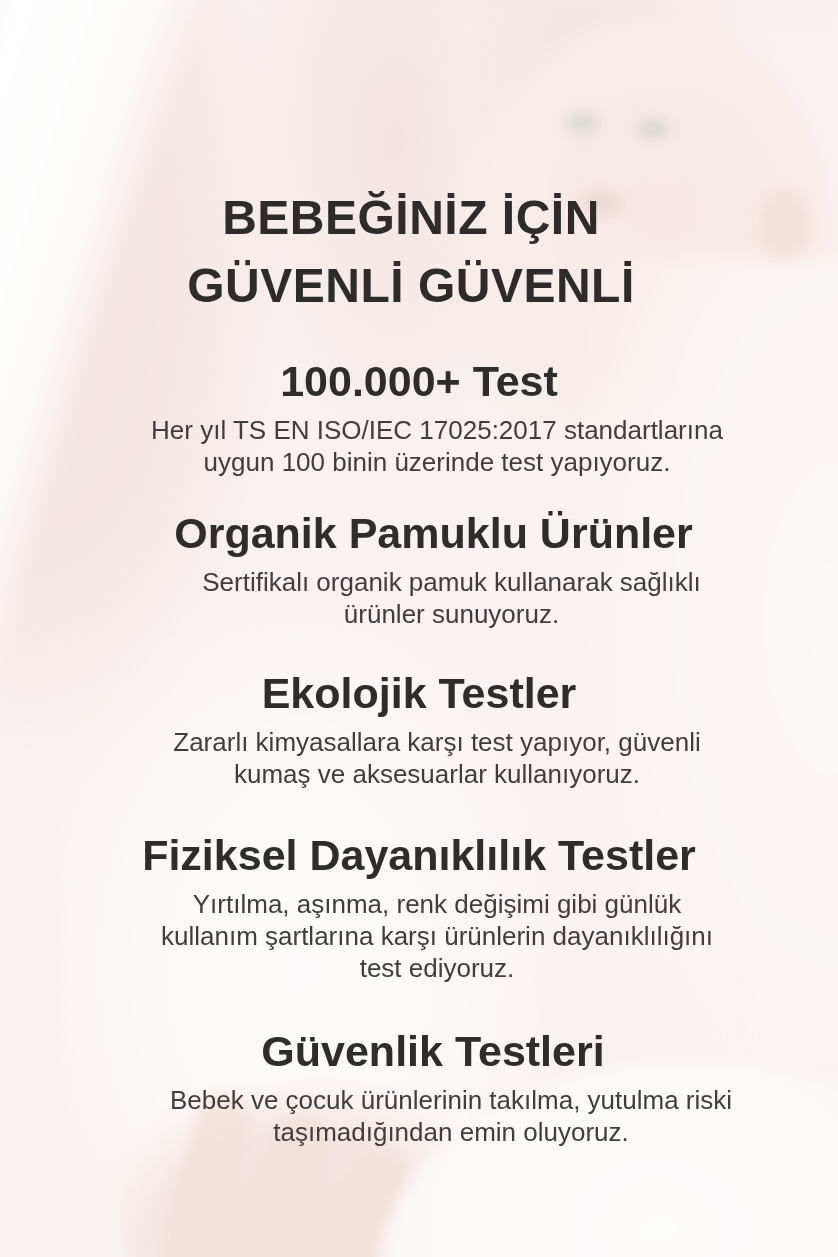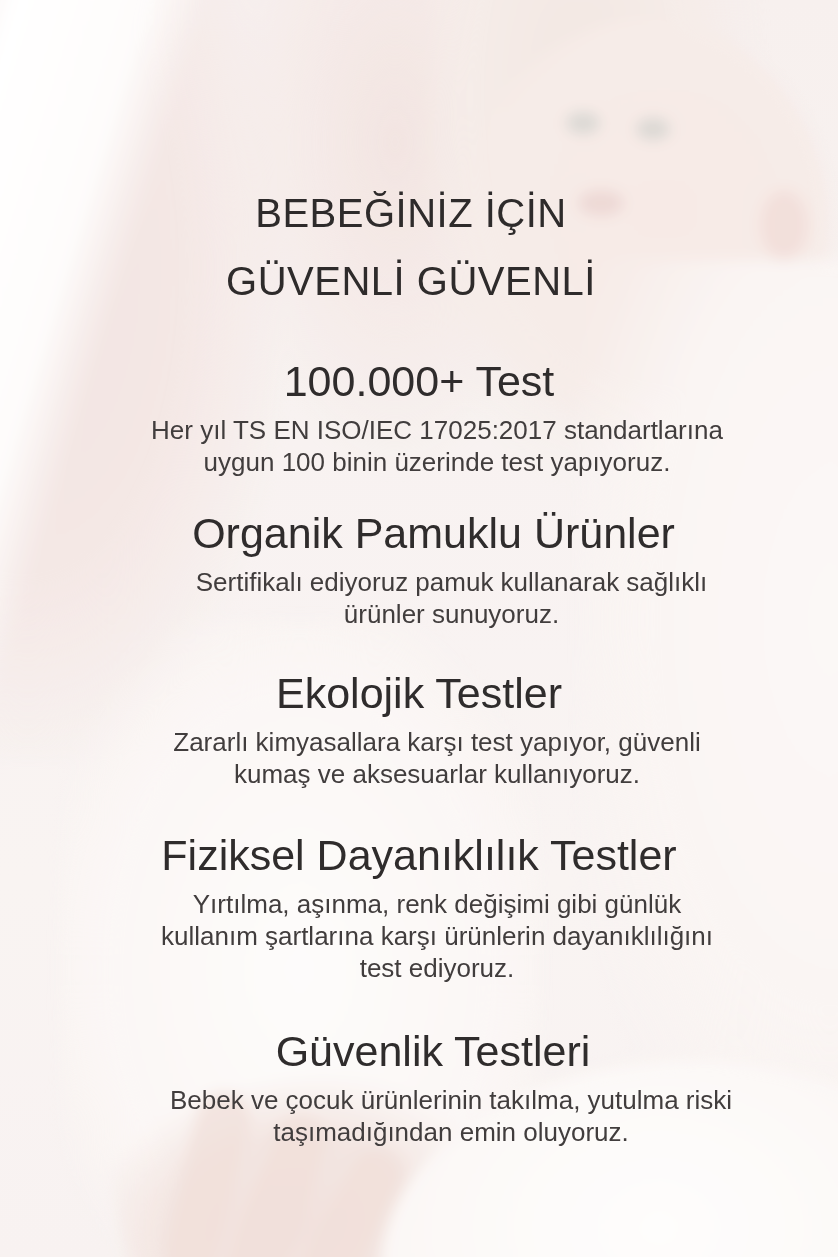--- a/index.html
+++ b/index.html
@@ -87,32 +87,32 @@
   .wash-overlay {
     position: absolute; inset: 0;
     background: rgba(255,255,255,0.18);
   }
 
   
   .text-layer { position: absolute; inset: 0; color: #322f2f; text-align: center; }
   .main-title {
     position: absolute;
     left: 0; right: 16px; top: 152px;
-    font-size: 40px;
+    font-size: 48px;
     line-height: 68px;
-    font-weight: 400;
+    font-weight: 700;
     letter-spacing: 0.5px;
     color: #2e2b2b;
   }
   .info-section { position: absolute; left: 0; right: 0; }
   .info-section h2 {
     margin: 0 0 8px 0;
     font-size: 43px;
     line-height: 50px;
-    font-weight: 400;
+    font-weight: 700;
     color: #2f2c2c;
   }
   .info-section .body {
     font-size: 26px;
     line-height: 32px;
     font-weight: 400;
     color: #413d3d;
     margin-left: 36px;
   }
   .sec-0 { top: 356px; }
@@ -157,21 +157,21 @@
       <h2>100.000+ Test</h2>
       <div class="body">
         <div>Her yıl TS EN ISO/IEC 17025:2017 standartlarına</div>
         <div>uygun 100 binin üzerinde test yapıyoruz.</div>
       </div>
     </section>
 
     <section class="info-section sec-1">
       <h2>Organik Pamuklu Ürünler</h2>
       <div class="body">
-        <div>Sertifikalı ediyoruz pamuk kullanarak sağlıklı</div>
+        <div>Sertifikalı organik pamuk kullanarak sağlıklı</div>
         <div>ürünler sunuyoruz.</div>
       </div>
     </section>
 
     <section class="info-section sec-2">
       <h2>Ekolojik Testler</h2>
       <div class="body">
         <div>Zararlı kimyasallara karşı test yapıyor, güvenli</div>
         <div>kumaş ve aksesuarlar kullanıyoruz.</div>
       </div>

